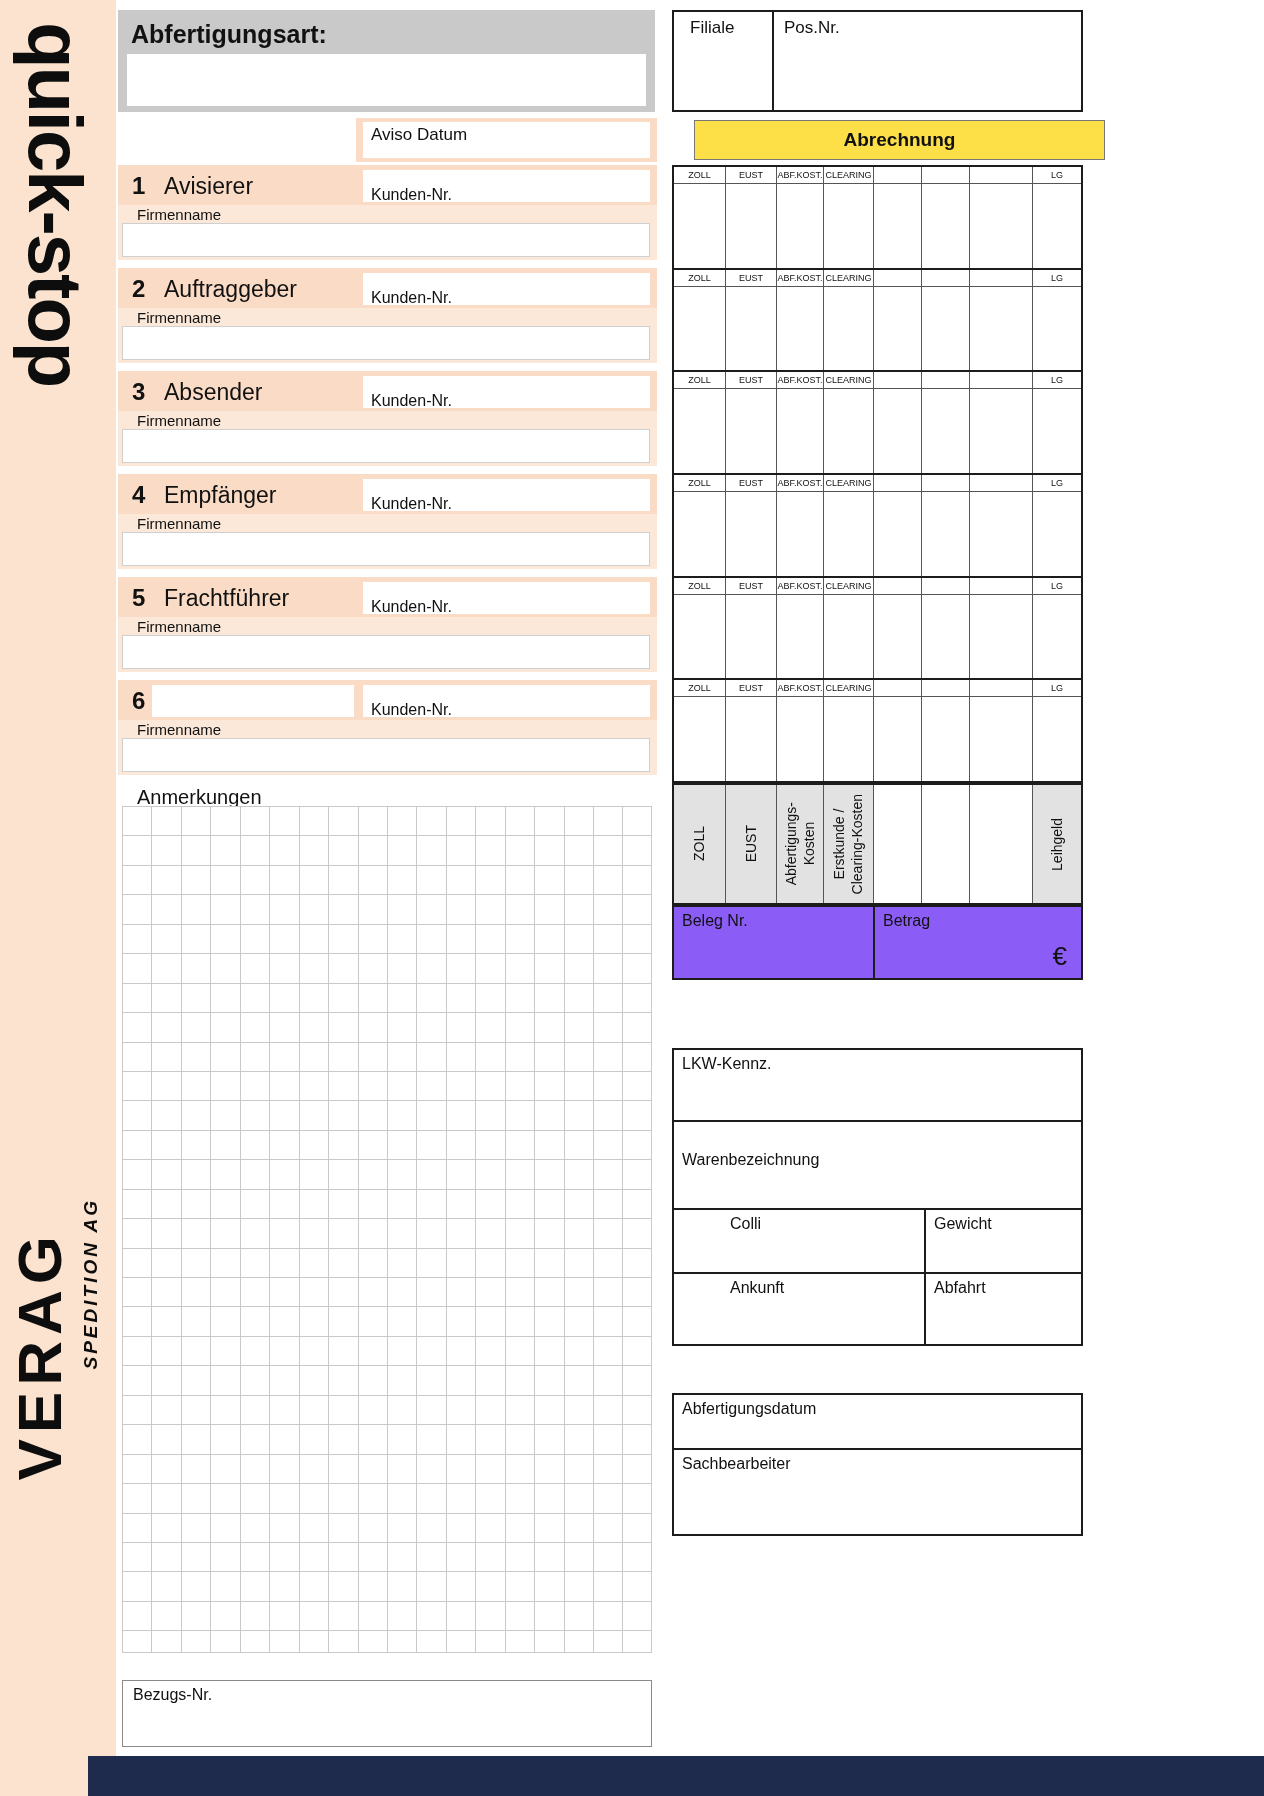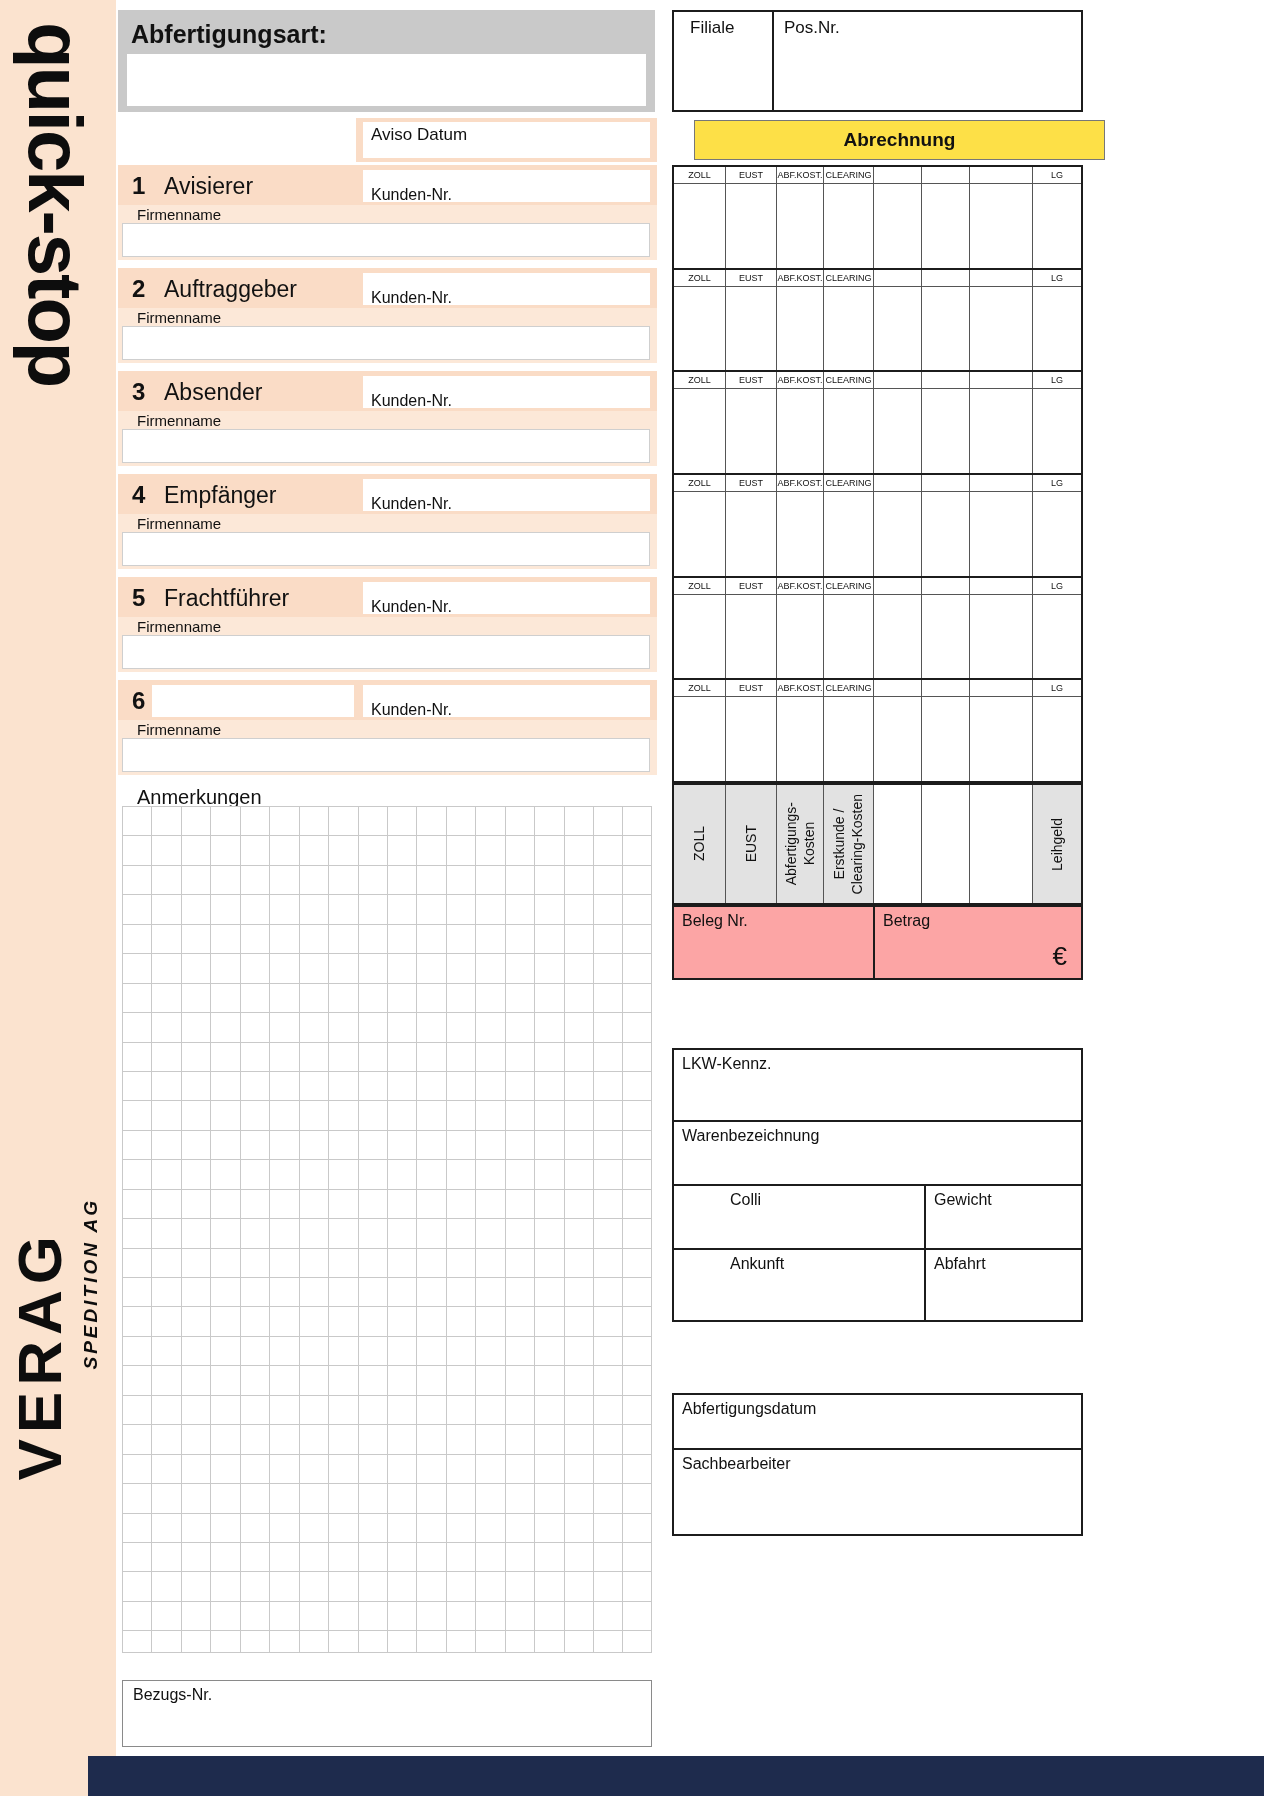--- a/index.html
+++ b/index.html
@@ -50,31 +50,31 @@
 
   
   .vrow { position:absolute; left:672px; top:783px; width:411px; height:122px; border:2px solid #1c1c1c; display:grid; grid-template-columns:var(--cols); background:#fff; }
   .vcell { border-right:1px solid #555; display:flex; align-items:center; justify-content:center; overflow:hidden; }
   .vcell:last-child { border-right:none; }
   .vcell.gray { background:#e2e2e2; }
   .vlab { writing-mode:vertical-rl; transform:rotate(180deg); font-size:14px; line-height:1.3; text-align:center; }
   .vlab span { display:block; white-space:nowrap; }
 
   
-  .beleg-row { position:absolute; left:672px; top:905px; width:411px; height:75px; border:2px solid #1c1c1c; display:flex; background:#fca5a5; }
+  .beleg-row { position:absolute; left:672px; top:905px; width:411px; height:75px; border:2px solid #1c1c1c; display:flex; background:#8b5cf6; }
   .beleg { width:201px; border-right:2px solid #1c1c1c; padding:5px 8px; font-size:16px; }
   .betrag { flex:1; position:relative; padding:5px 8px; font-size:16px; }
   .betrag .euro { position:absolute; right:14px; bottom:6px; font-size:26px; }
 
   
   .ship { position:absolute; left:672px; top:1048px; width:411px; border:2px solid #1c1c1c; background:#fff; }
   .ship .srow { border-bottom:2px solid #1c1c1c; position:relative; }
   .ship .srow:last-child { border-bottom:none; }
   .boxlbl { font-size:16px; padding:5px 8px; display:block; }
-  .r-lkw { height:72px; } .r-waren { height:64px; }
+  .r-lkw { height:72px; } .r-waren { height:64px;margin-top:24px; }
   .r-cg, .r-aa { display:flex;padding-left:48px; }
   .r-cg { height:64px; } .r-aa { height:70px; }
   .half-l { width:204px; border-right:2px solid #1c1c1c; } .half-r { flex:1; }
 
   
   .proc { position:absolute; left:672px; top:1393px; width:411px; border:2px solid #1c1c1c; background:#fff; }
   .r-datum { height:55px; border-bottom:2px solid #1c1c1c; }
   .r-sach { height:84px; }
 
   

